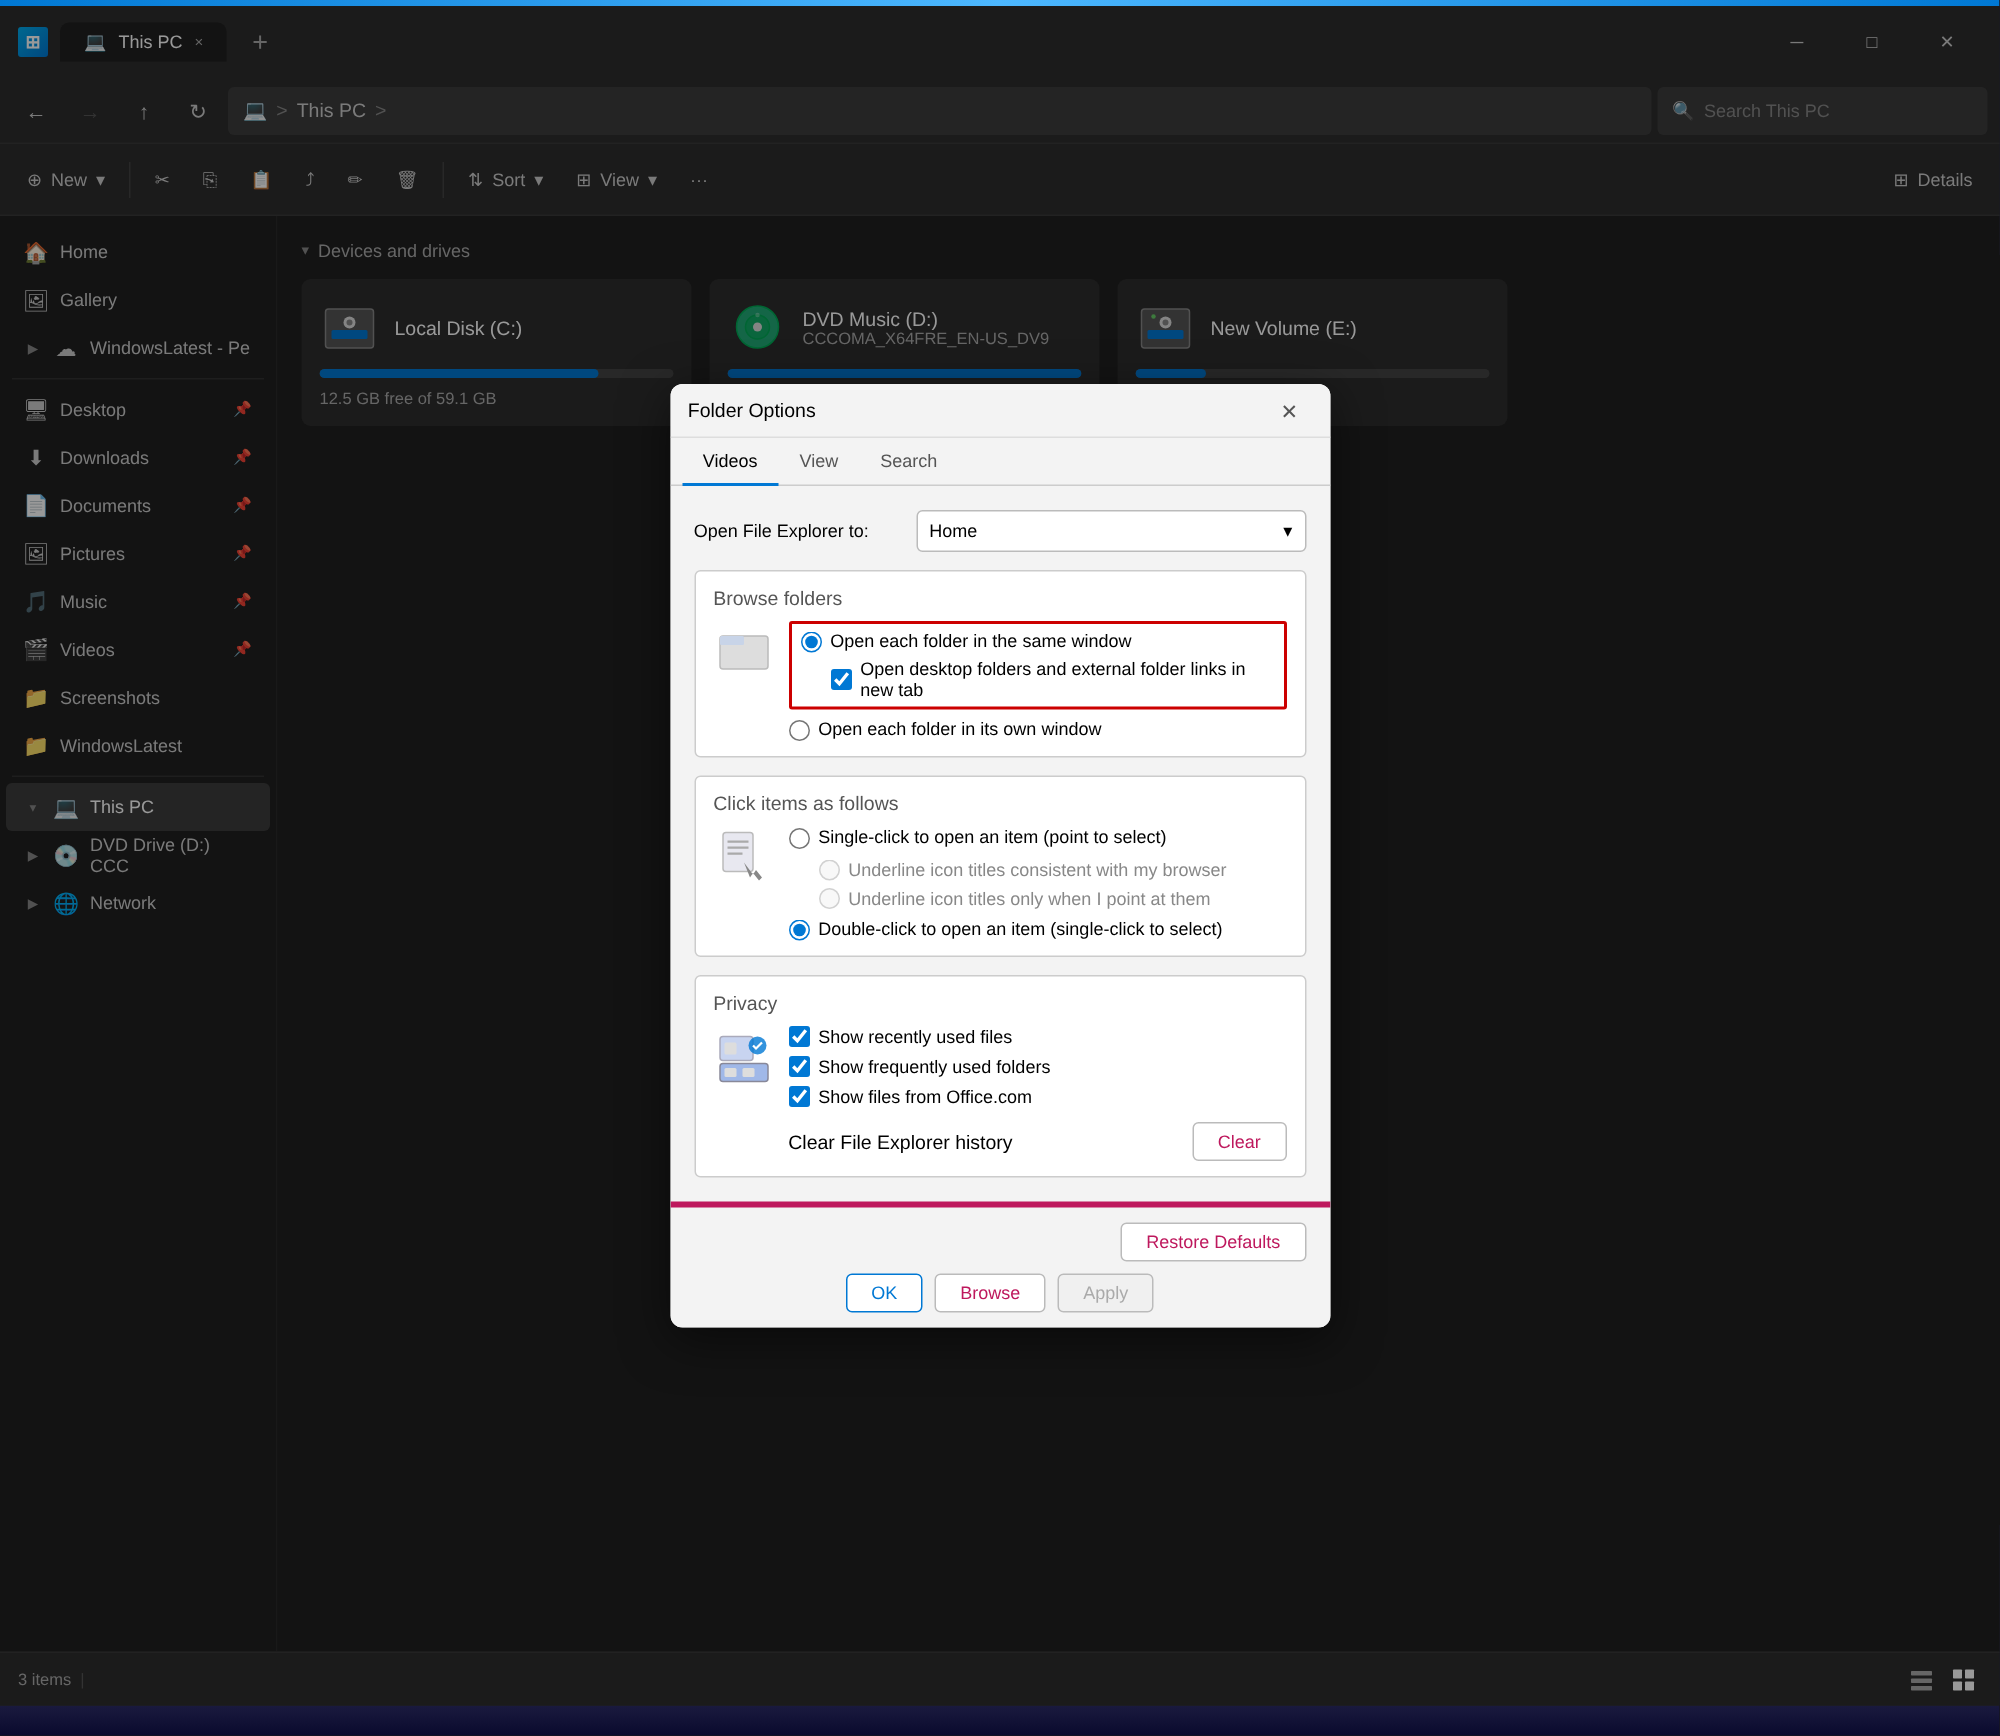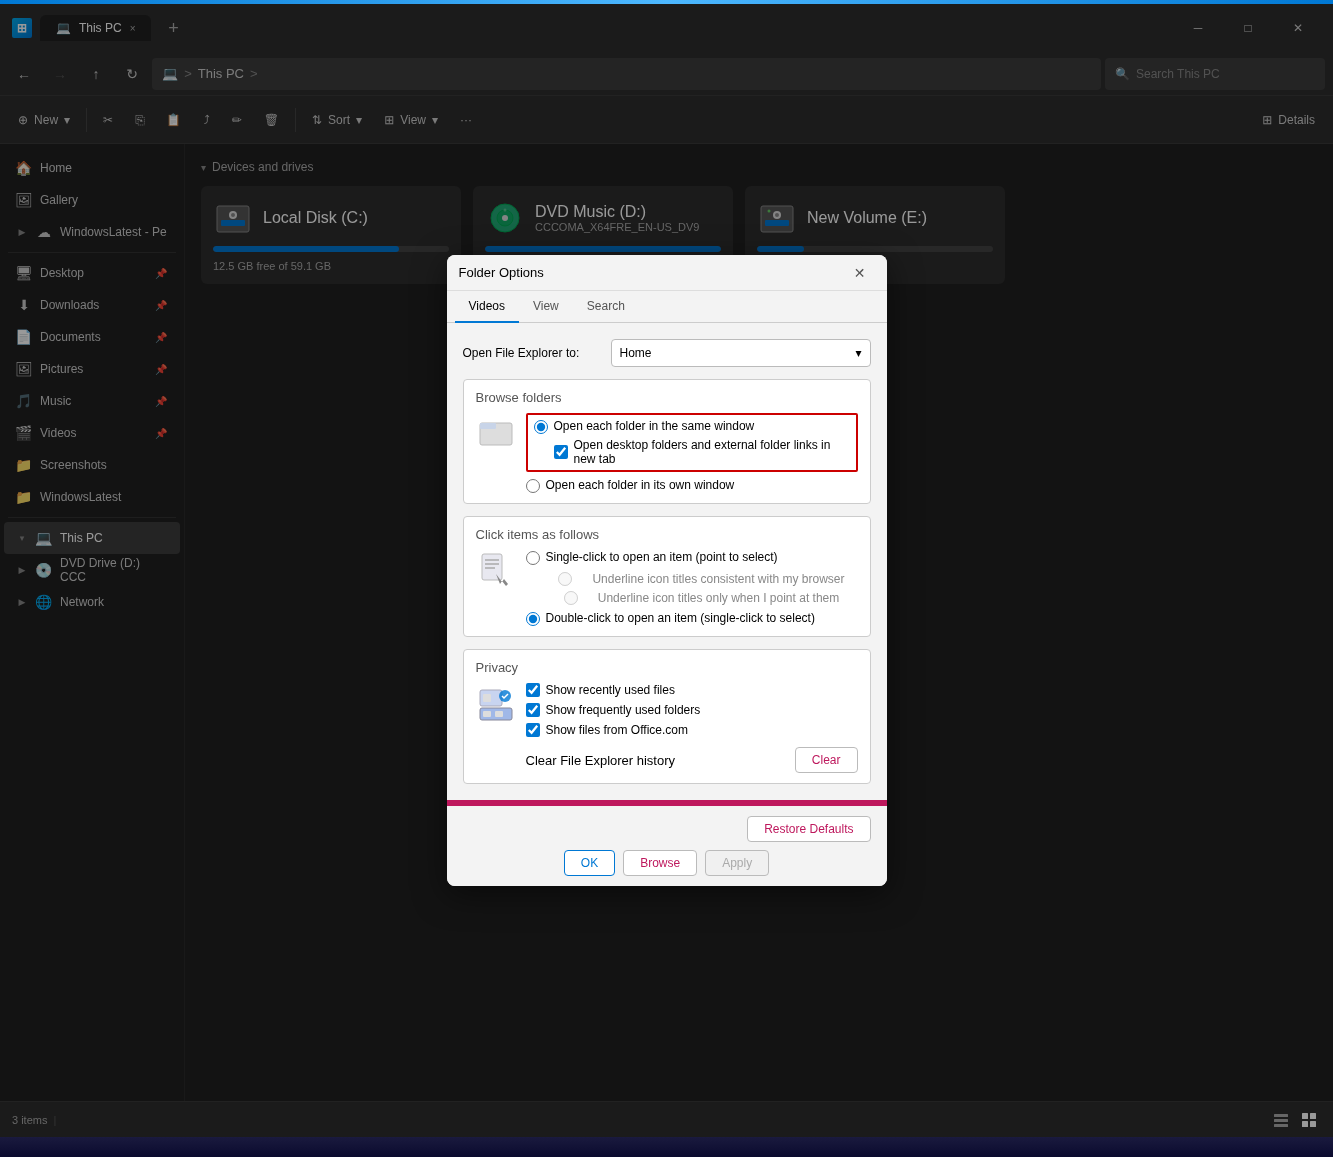--- a/index.html
+++ b/index.html
@@ -285,21 +285,21 @@
     }
     .drive-icon {
       width: 40px;
       height: 40px;
       display: flex;
       align-items: center;
       justify-content: center;
       font-size: 28px;
     }
     .drive-info { flex: 1; }
-    .drive-name { font-size: 16px; color: #fff; font-weight: 500; }
+    .drive-name { font-size: 13px; color: #fff; font-weight: 500; }
     .drive-label { font-size: 11px; color: #aaa; }
     .drive-bar-bg {
       height: 6px;
       background: #444;
       border-radius: 3px;
       overflow: hidden;
     }
     .drive-bar-fill {
       height: 100%;
       border-radius: 3px;
@@ -491,24 +491,23 @@
 
     .sub-radio-group {
       margin-left: 20px;
       display: flex;
       flex-direction: column;
       gap: 4px;
     }
     .sub-radio-item {
       display: flex;
       align-items: center;
-      gap: 20px;
+      gap: 6px;
       font-size: 12px;
       color: #888;
-      justify-content: center;
     }
 
     
     .privacy-row {
       display: flex;
       gap: 10px;
       align-items: flex-start;
     }
     .privacy-icon {
       width: 40px;
@@ -532,21 +531,21 @@
       justify-content: space-between;
       padding-top: 4px;
     }
 
     .dialog-footer {
       padding: 10px 16px;
       display: flex;
       flex-direction: column;
       gap: 8px;
       background: #f3f3f3;
-      border-top: 6px solid #be185d;
+      border-top: 4px solid #be185d;
     }
 
     .restore-row {
       display: flex;
       justify-content: flex-end;
     }
 
     .btn {
       padding: 5px 16px;
       border-radius: 4px;

